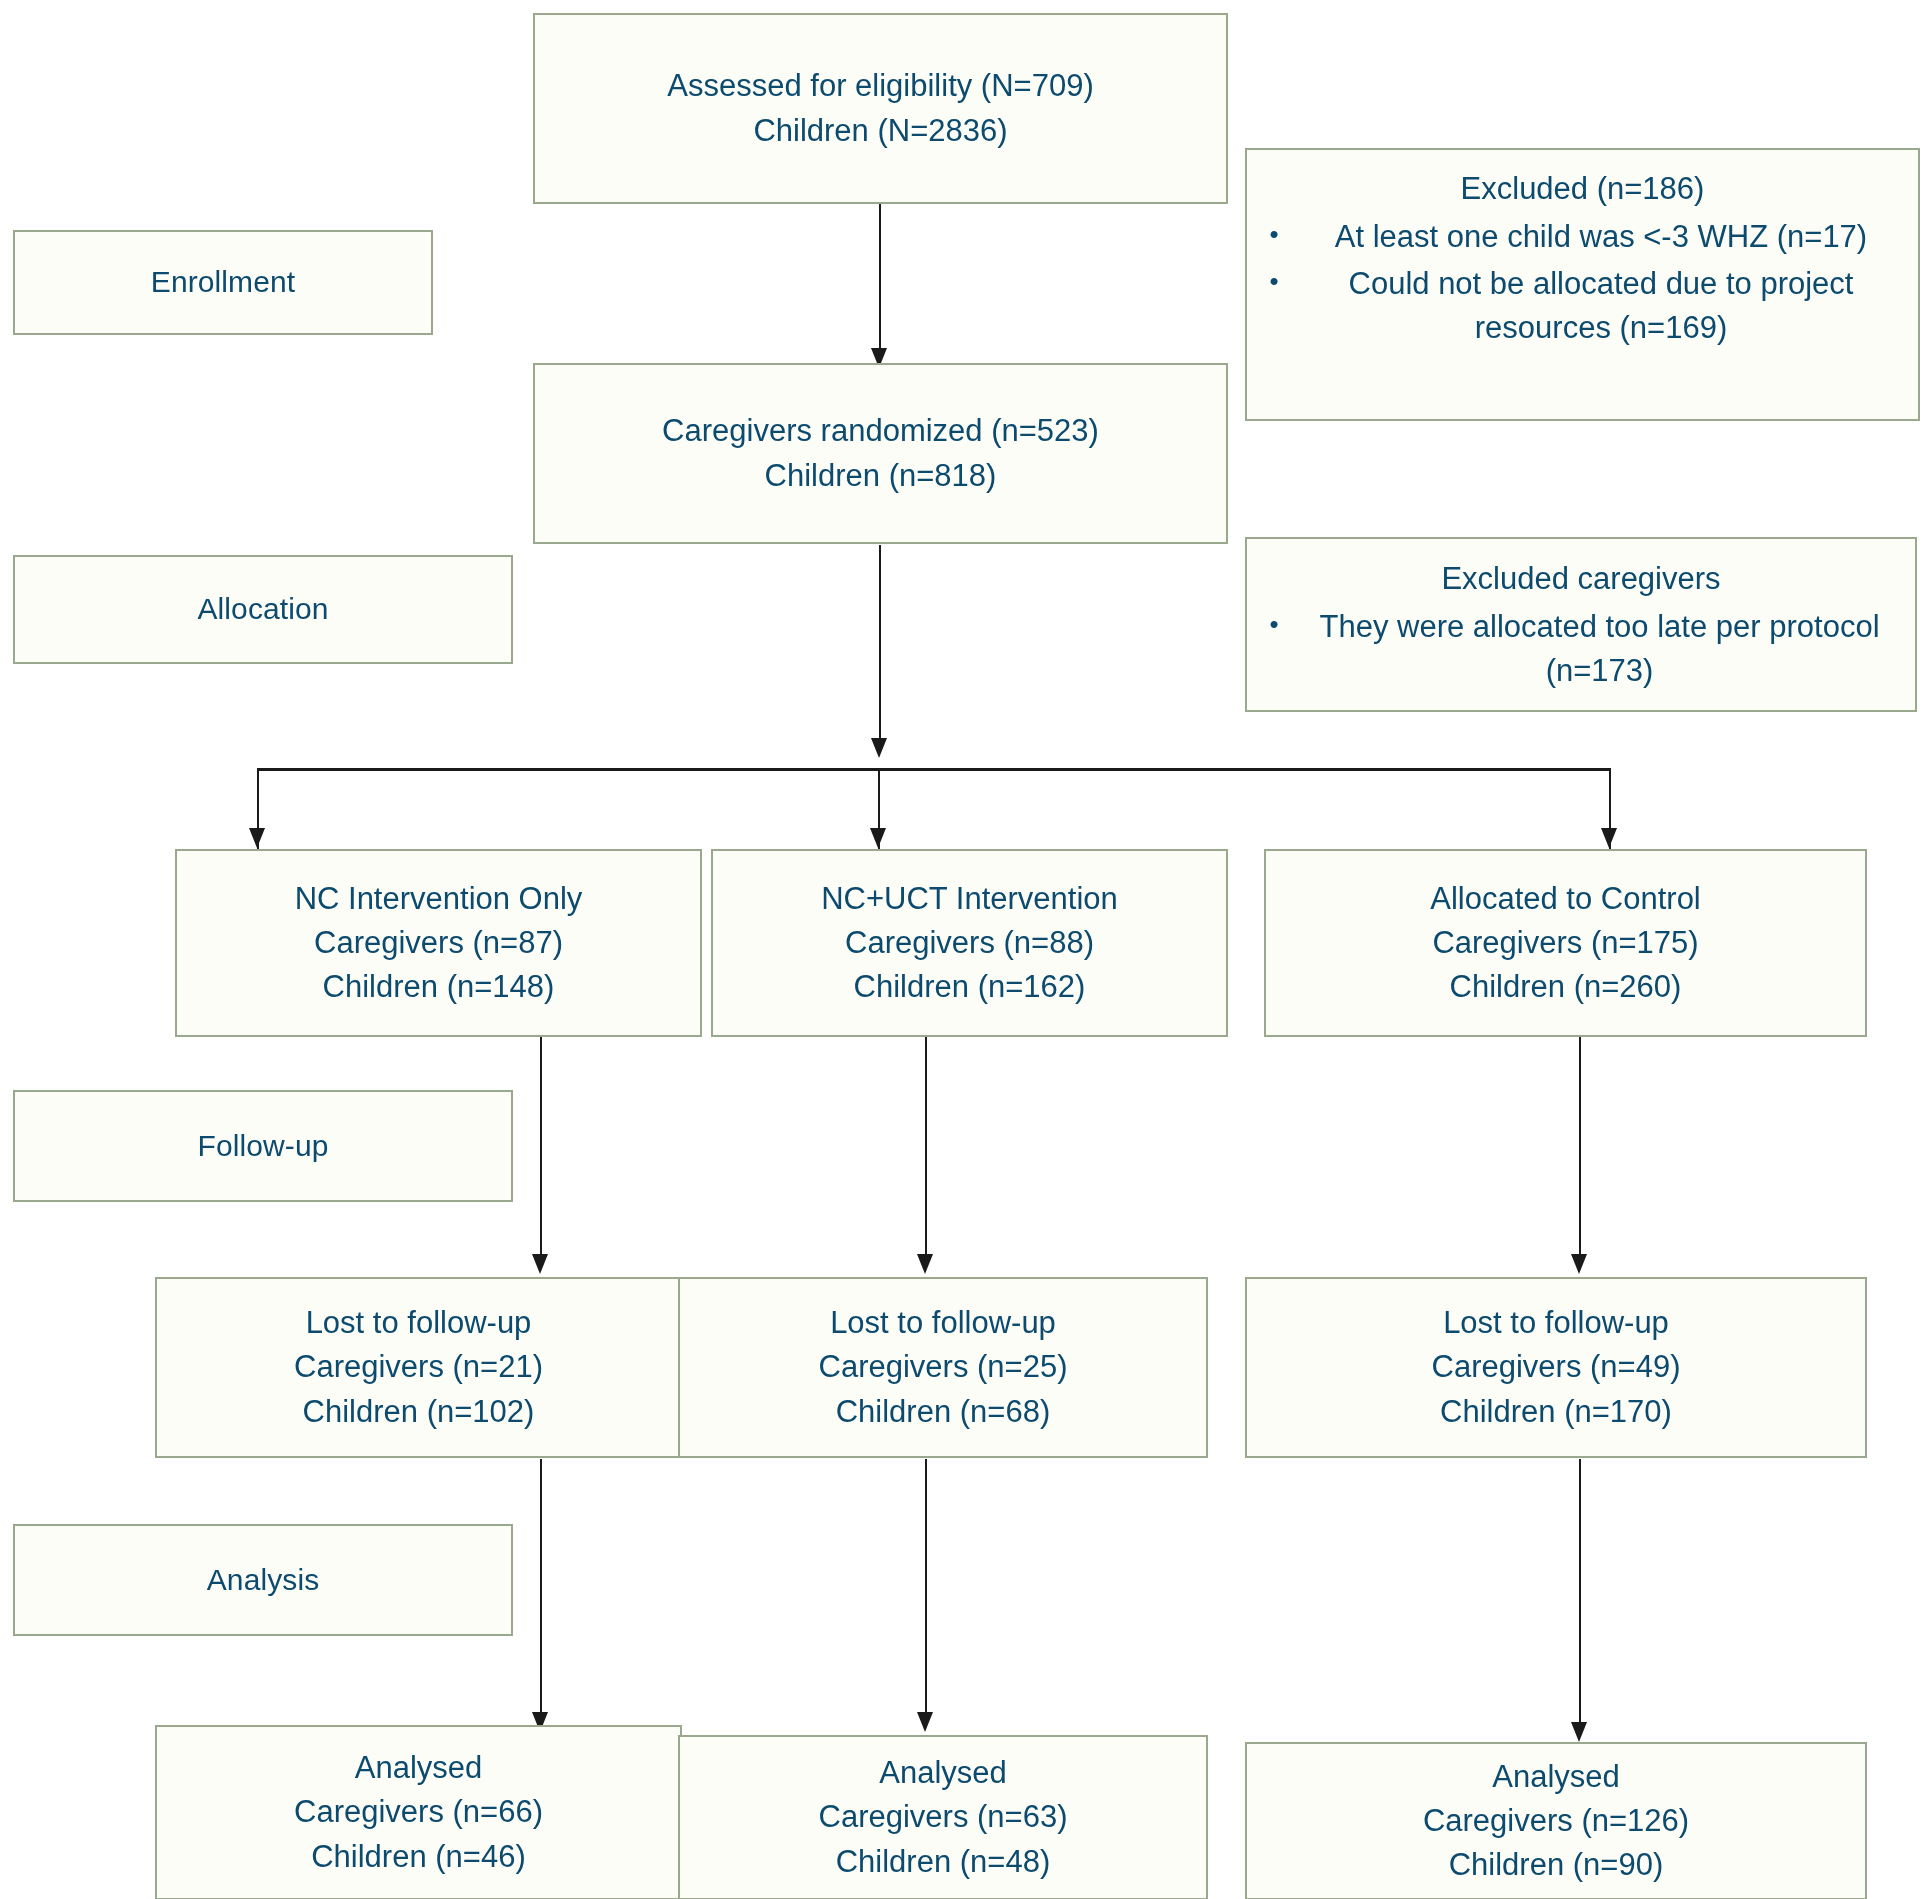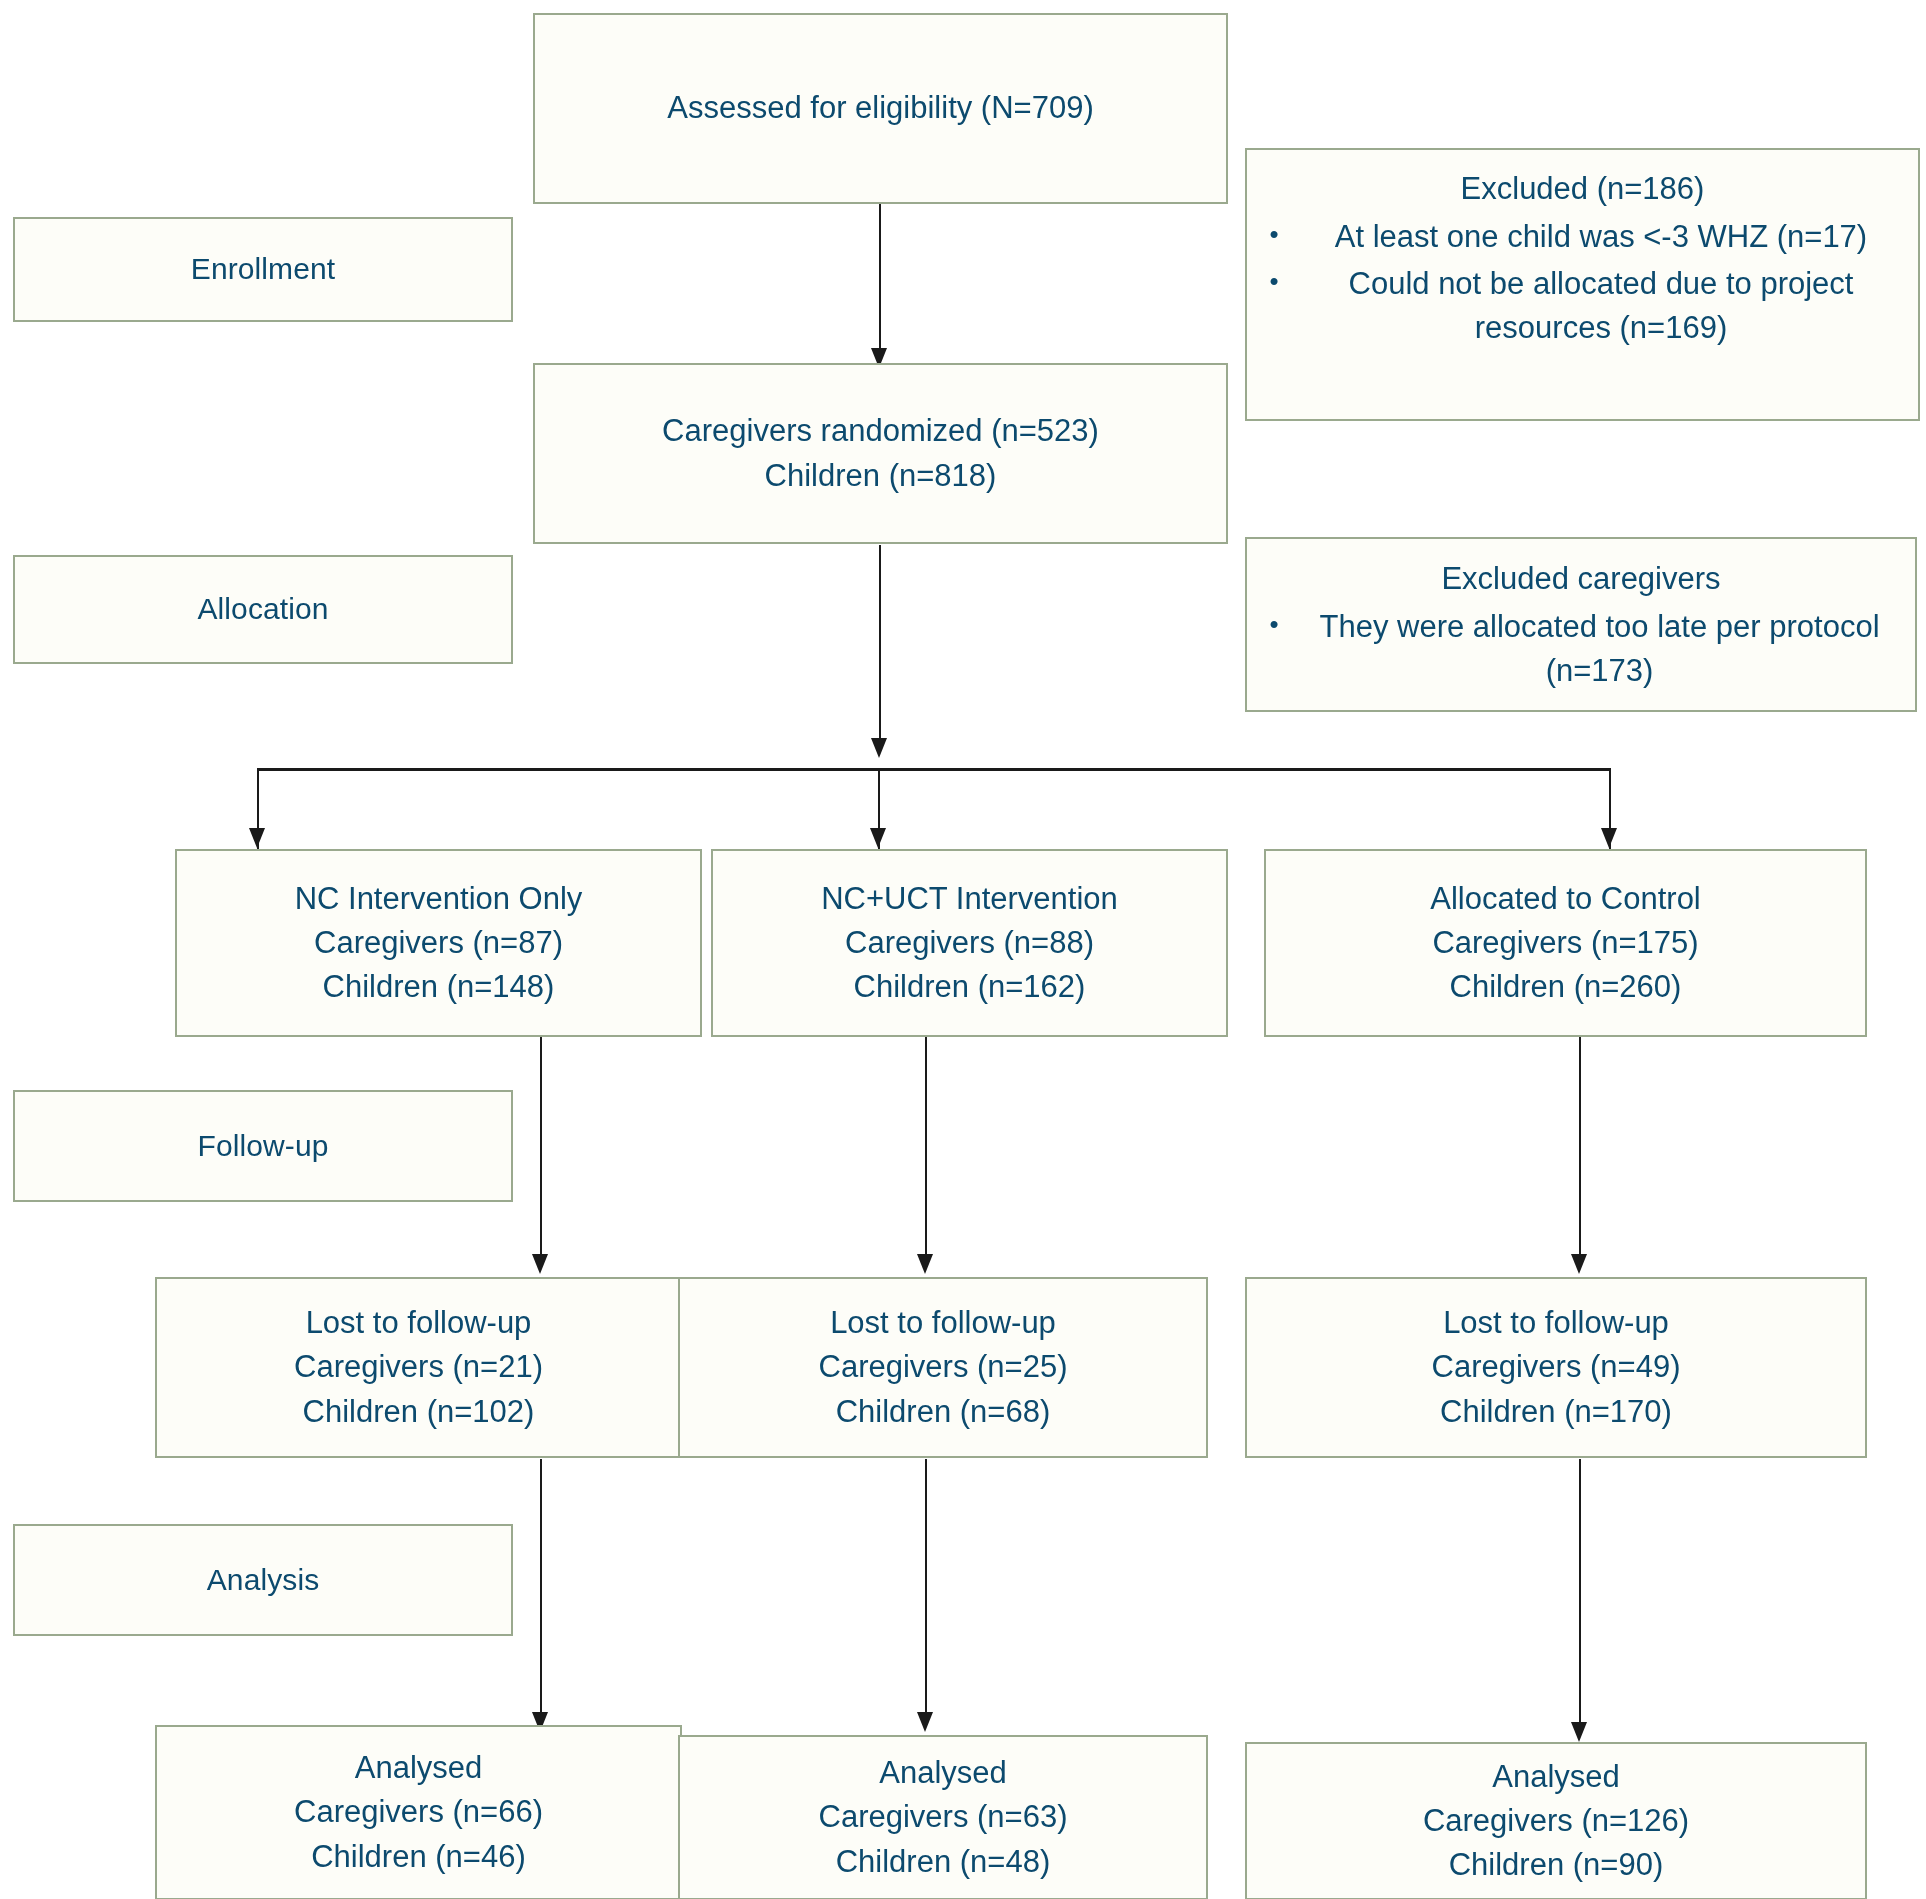--- a/index.html
+++ b/index.html
@@ -89,37 +89,38 @@
     border-top: 20px solid #1a1a1a;
   }
 </style>
 </head>
 <body>
 
 <div id="canvas">
 
   <div class="box" style="left:533px; top:13px; width:695px; height:191px;">
     <span class="line">Assessed for eligibility (N=709)</span>
+    <span class="line">Children (N=2836)</span>
   </div>
 
   <div class="box" style="left:1245px; top:148px; width:675px; height:273px; justify-content:flex-start; padding-top:17px;">
     <span class="excl-title">Excluded (n=186)</span>
     <ul class="excl-list">
       <li>
         <span class="bullet">•</span>
         <span>At least one child was &lt;-3 WHZ (n=17)</span>
       </li>
       <li>
         <span class="bullet">•</span>
         <span>Could not be allocated due to project resources (n=169)</span>
       </li>
     </ul>
   </div>
 
-  <div class="box stage-box" style="left:13px; top:217px; width:500px; height:105px;">
+  <div class="box stage-box" style="left:13px; top:230px; width:420px; height:105px;">
     <span class="line">Enrollment</span>
   </div>
 
   <div class="vline" style="left:879px; top:204px; height:151px;"></div>
   <div class="arrowhead" style="left:871px; top:348px;"></div>
 
   <div class="box" style="left:533px; top:363px; width:695px; height:181px;">
     <span class="line">Caregivers randomized (n=523)</span>
     <span class="line">Children (n=818)</span>
   </div>

